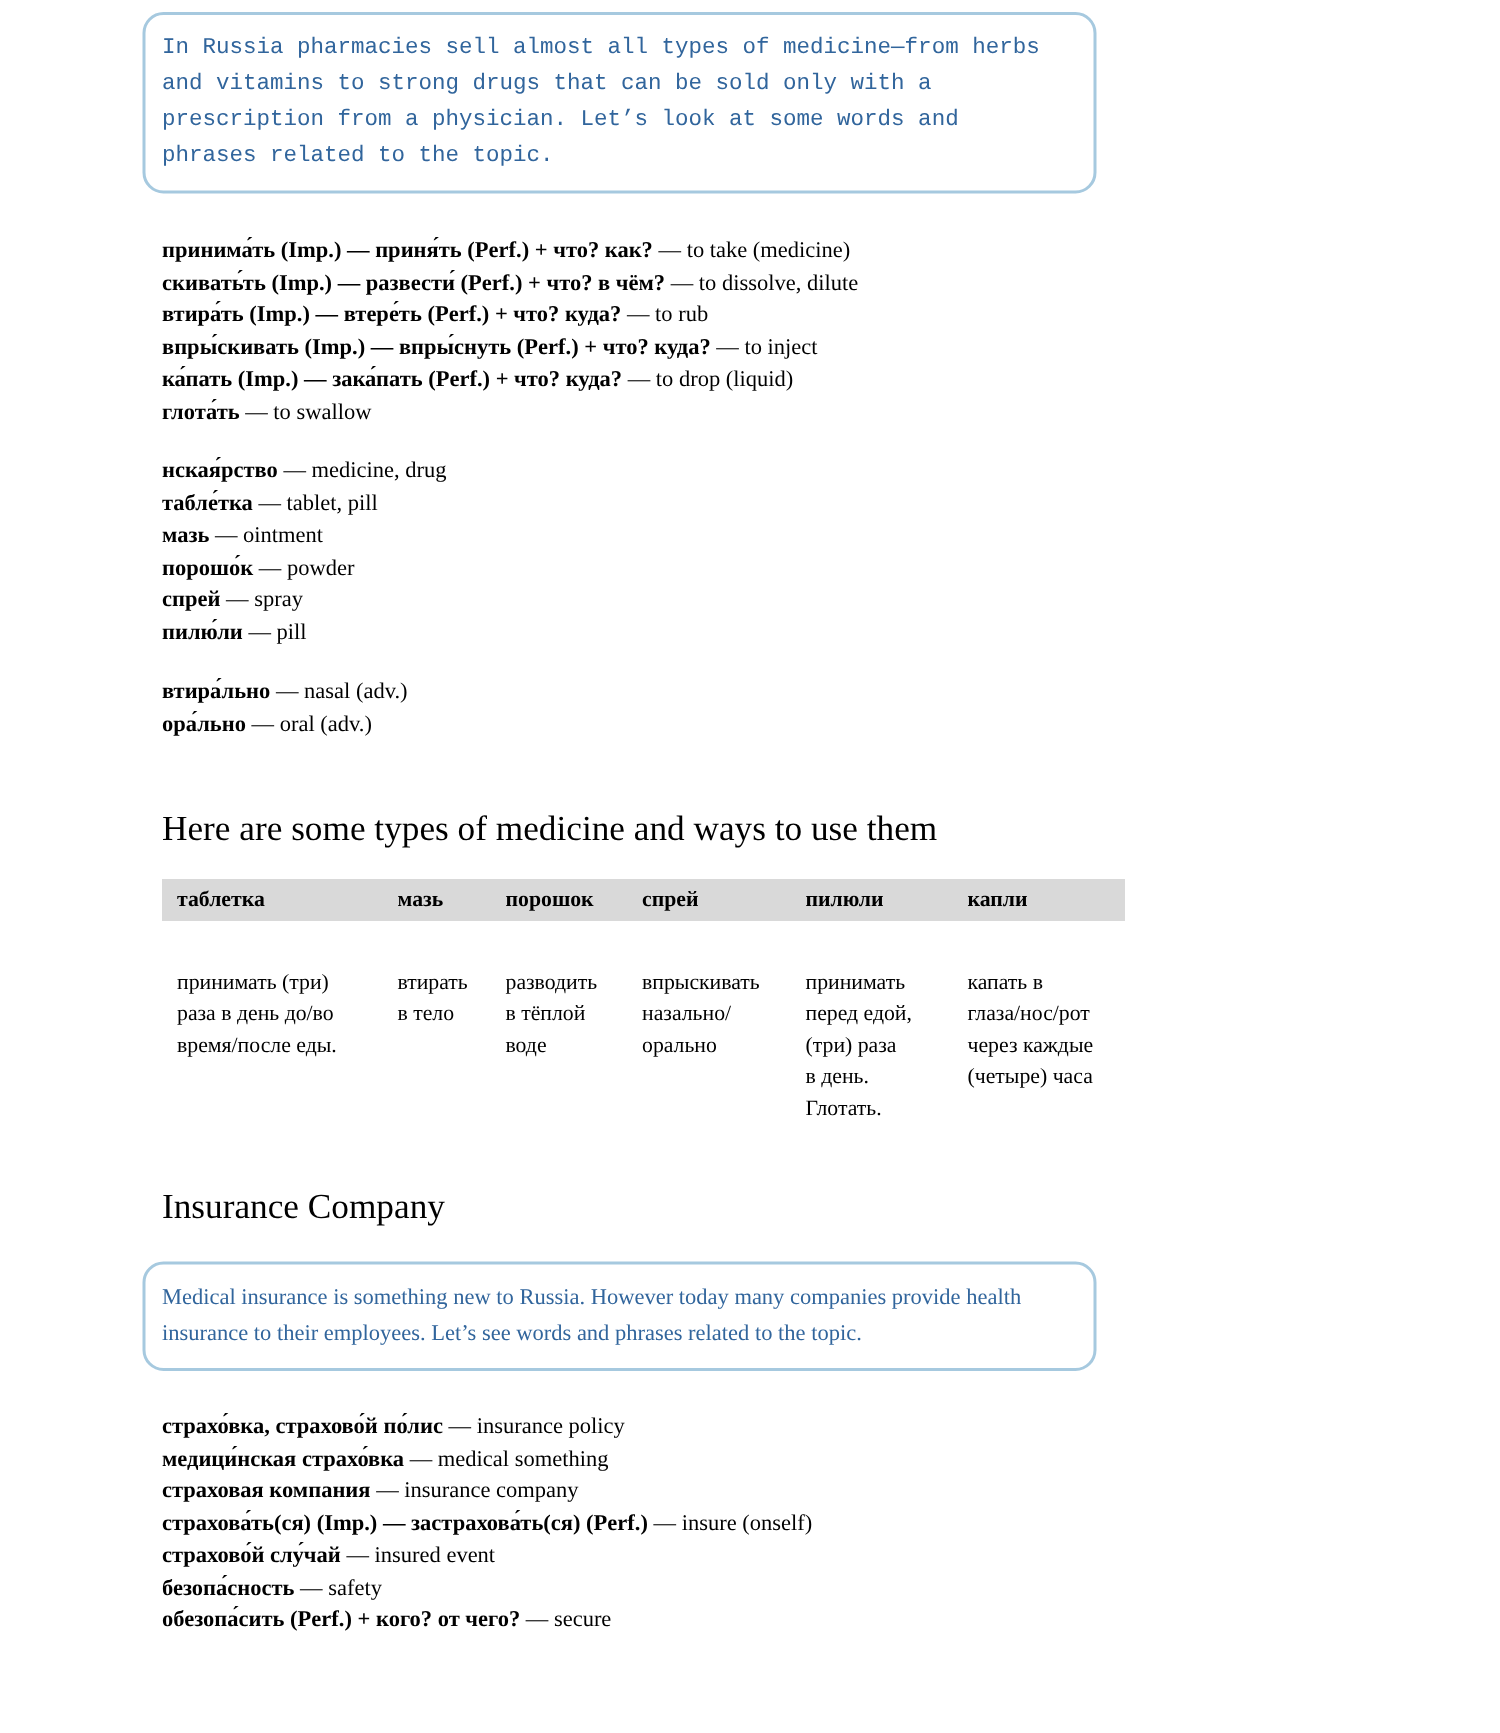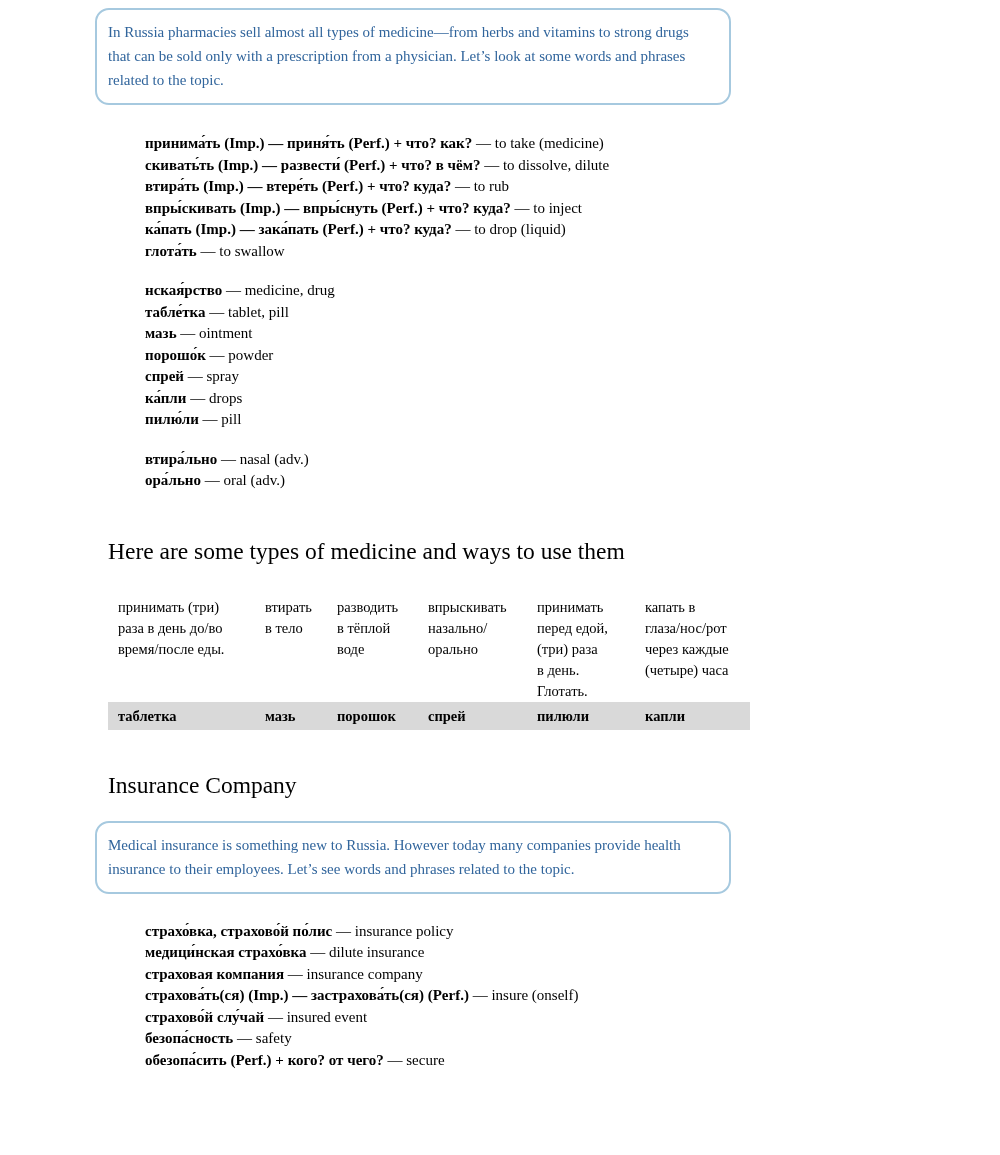--- a/index.html
+++ b/index.html
@@ -20,33 +20,33 @@
     box-sizing: border-box;
     margin-left: 95px;
     width: 636px;
     border: 2px solid #a6c9df;
     border-radius: 14px;
     padding: 10px 18px 11px 11px;
     color: #31659c;
     font-size: 15px;
     line-height: 24px;
   }
-  .note-box.first { margin-top: 8px; }
+  .note-box.first { margin-top: 8px; font-family: Liberation Mono, monospace; }
   .note-box.second { margin-top: 21px; }
   .vocab-group { margin: 0 0 0 108px; }
   .vocab-group.g1 { margin-top: 28px; }
   .vocab-group.g2 { margin-top: 18px; }
   .vocab-group.g3 { margin-top: 18px; }
   .vocab-group.g4 { margin-top: 27px; }
   .vocab-group p {
     margin: 0;
     font-size: 15px;
     line-height: 21.5px;
   }
-  .vocab-ru { font-weight: bold; margin-left: 37px; }
+  .vocab-ru { font-weight: bold; }
   .section-title {
     margin: 0 0 0 108px;
     font-size: 23.5px;
     font-weight: normal;
     line-height: 30px;
   }
   .section-title.medicine { margin-top: 44px; }
   .section-title.insurance { margin-top: 40px; }
   .med-table {
     box-sizing: border-box;
@@ -95,32 +95,39 @@
     <p><b class="vocab-ru">ка́пать (Imp.) — зака́пать (Perf.) + что? куда?</b><span> — </span><span>to drop (liquid)</span></p>
     <p><b class="vocab-ru">глота́ть</b><span> — </span><span>to swallow</span></p>
   </div>
 
   <div class="vocab-group g2">
     <p><b class="vocab-ru">нская́рство</b><span> — </span><span>medicine, drug</span></p>
     <p><b class="vocab-ru">табле́тка</b><span> — </span><span>tablet, pill</span></p>
     <p><b class="vocab-ru">мазь</b><span> — </span><span>ointment</span></p>
     <p><b class="vocab-ru">порошо́к</b><span> — </span><span>powder</span></p>
     <p><b class="vocab-ru">спрей</b><span> — </span><span>spray</span></p>
-    <p><b class="vocab-ru">ка́пли</b><span> — </span><span>drops</span></p>
     <p><b class="vocab-ru">пилю́ли</b><span> — </span><span>pill</span></p>
   </div>
 
   <div class="vocab-group g3">
     <p><b class="vocab-ru">втира́льно</b><span> — </span><span>nasal (adv.)</span></p>
     <p><b class="vocab-ru">ора́льно</b><span> — </span><span>oral (adv.)</span></p>
   </div>
 
   <h2 class="section-title medicine">Here are some types of medicine and ways to use them</h2>
 
   <div class="med-table">
+    <div class="t-row header">
+      <div class="th">таблетка</div>
+      <div class="th">мазь</div>
+      <div class="th">порошок</div>
+      <div class="th">спрей</div>
+      <div class="th">пилюли</div>
+      <div class="th">капли</div>
+    </div>
     <div class="t-row body">
       <div class="td">принимать (три)
 раза в день до/во
 время/после еды.</div>
       <div class="td">втирать
 в тело</div>
       <div class="td">разводить
 в тёплой
 воде</div>
       <div class="td">впрыскивать
@@ -129,39 +136,31 @@
       <div class="td">принимать
 перед едой,
 (три) раза
 в день.
 Глотать.</div>
       <div class="td">капать в
 глаза/нос/рот
 через каждые
 (четыре) часа</div>
     </div>
-    <div class="t-row header">
-      <div class="th">таблетка</div>
-      <div class="th">мазь</div>
-      <div class="th">порошок</div>
-      <div class="th">спрей</div>
-      <div class="th">пилюли</div>
-      <div class="th">капли</div>
-    </div>
   </div>
 
   <h2 class="section-title insurance">Insurance Company</h2>
 
   <div class="note-box second">
     <span>Medical insurance is something new to Russia. However today many companies provide health insurance to their employees. Let’s see words and phrases related to the topic.</span>
   </div>
 
   <div class="vocab-group g4">
     <p><b class="vocab-ru">страхо́вка, страхово́й по́лис</b><span> — </span><span>insurance policy</span></p>
-    <p><b class="vocab-ru">медици́нская страхо́вка</b><span> — </span><span>dilute insurance</span></p>
+    <p><b class="vocab-ru">медици́нская страхо́вка</b><span> — </span><span>medical something</span></p>
     <p><b class="vocab-ru">страховая компания</b><span> — </span><span>insurance company</span></p>
     <p><b class="vocab-ru">страхова́ть(ся) (Imp.) — застрахова́ть(ся) (Perf.)</b><span> — </span><span>insure (onself)</span></p>
     <p><b class="vocab-ru">страхово́й слу́чай</b><span> — </span><span>insured event</span></p>
     <p><b class="vocab-ru">безопа́сность</b><span> — </span><span>safety</span></p>
     <p><b class="vocab-ru">обезопа́сить (Perf.) + кого? от чего?</b><span> — </span><span>secure</span></p>
   </div>
 
 </div>
 
 </body></html>

